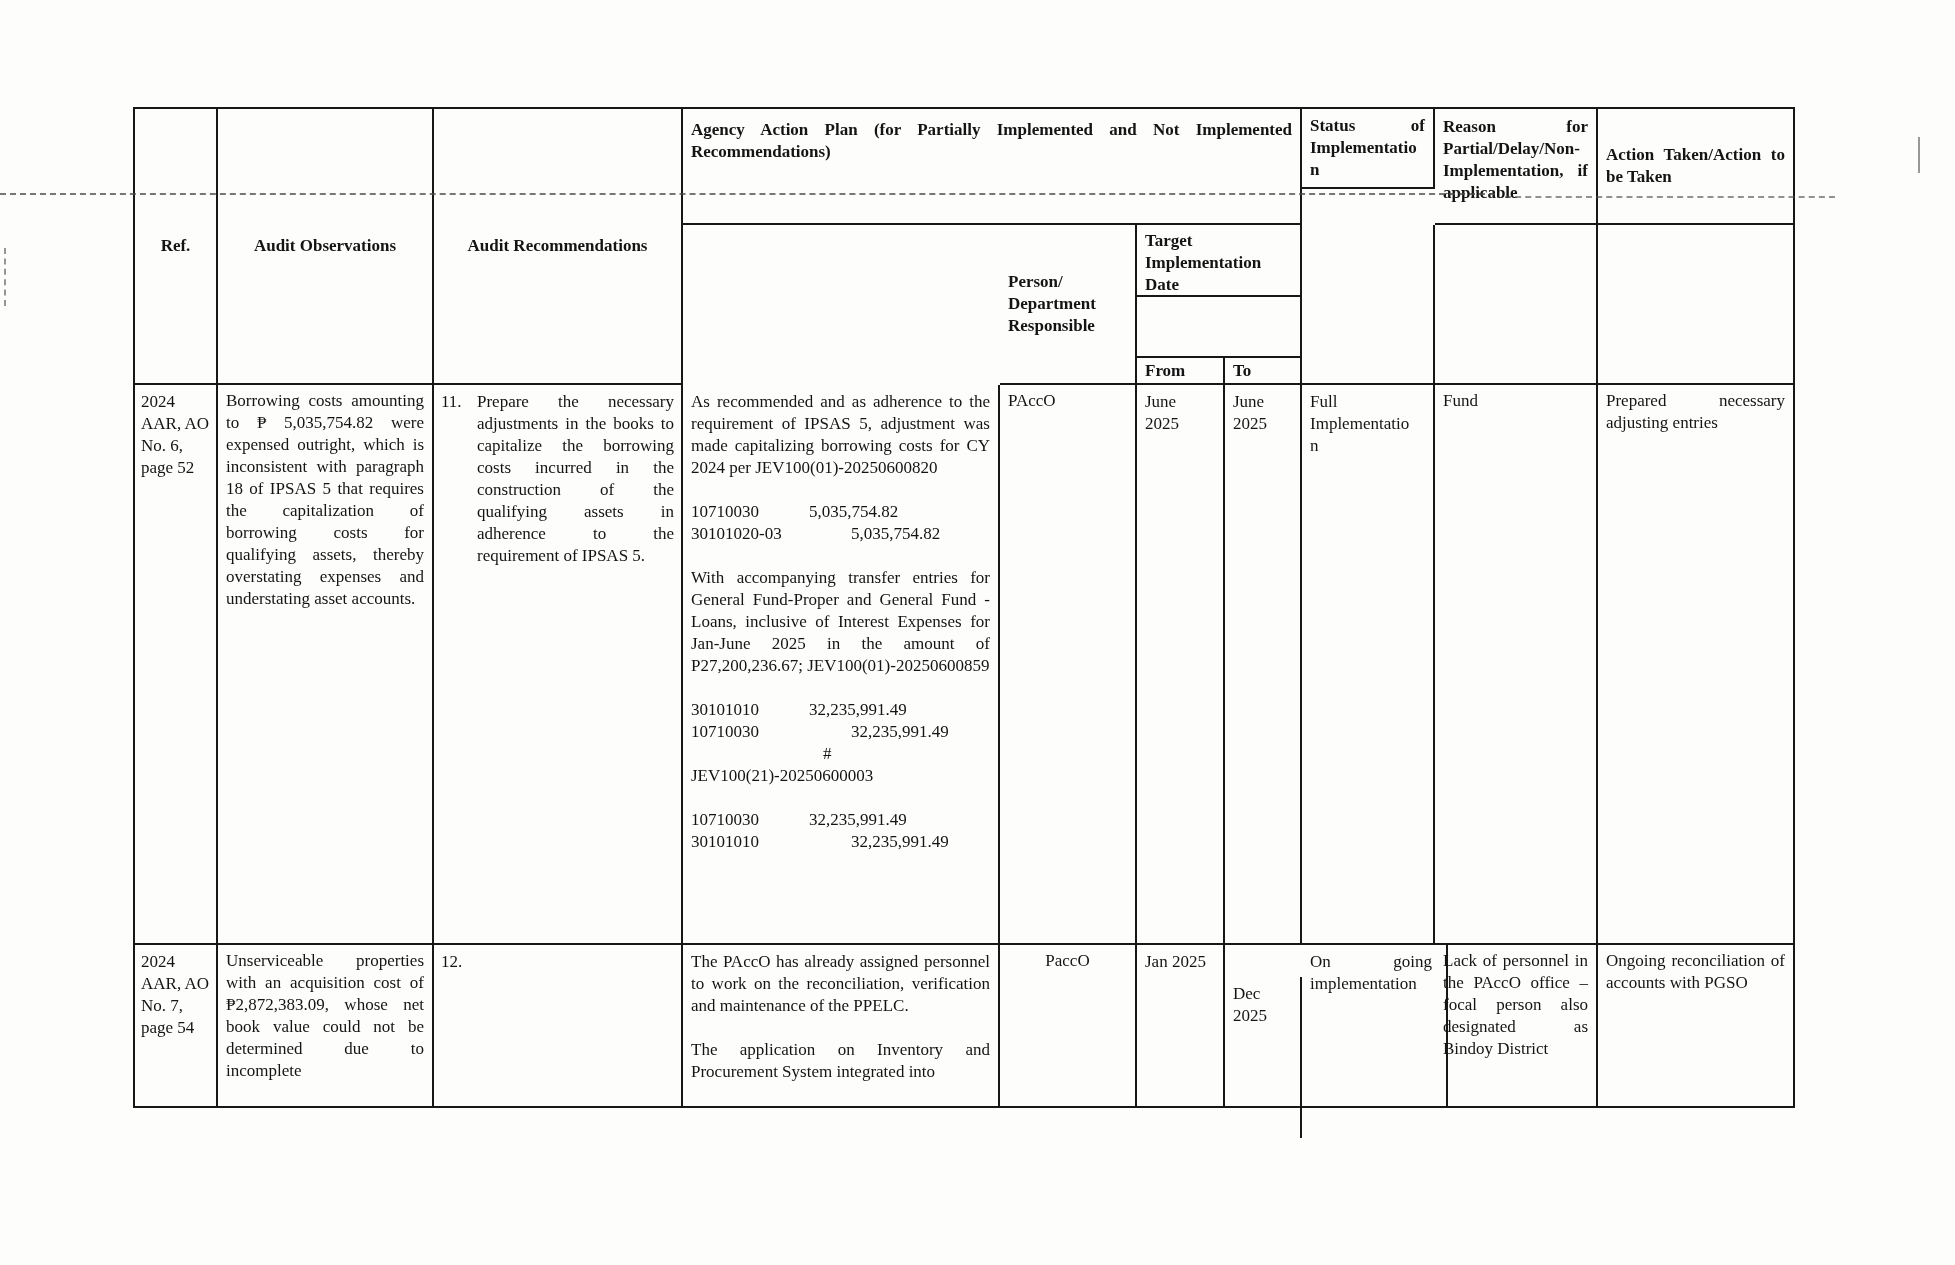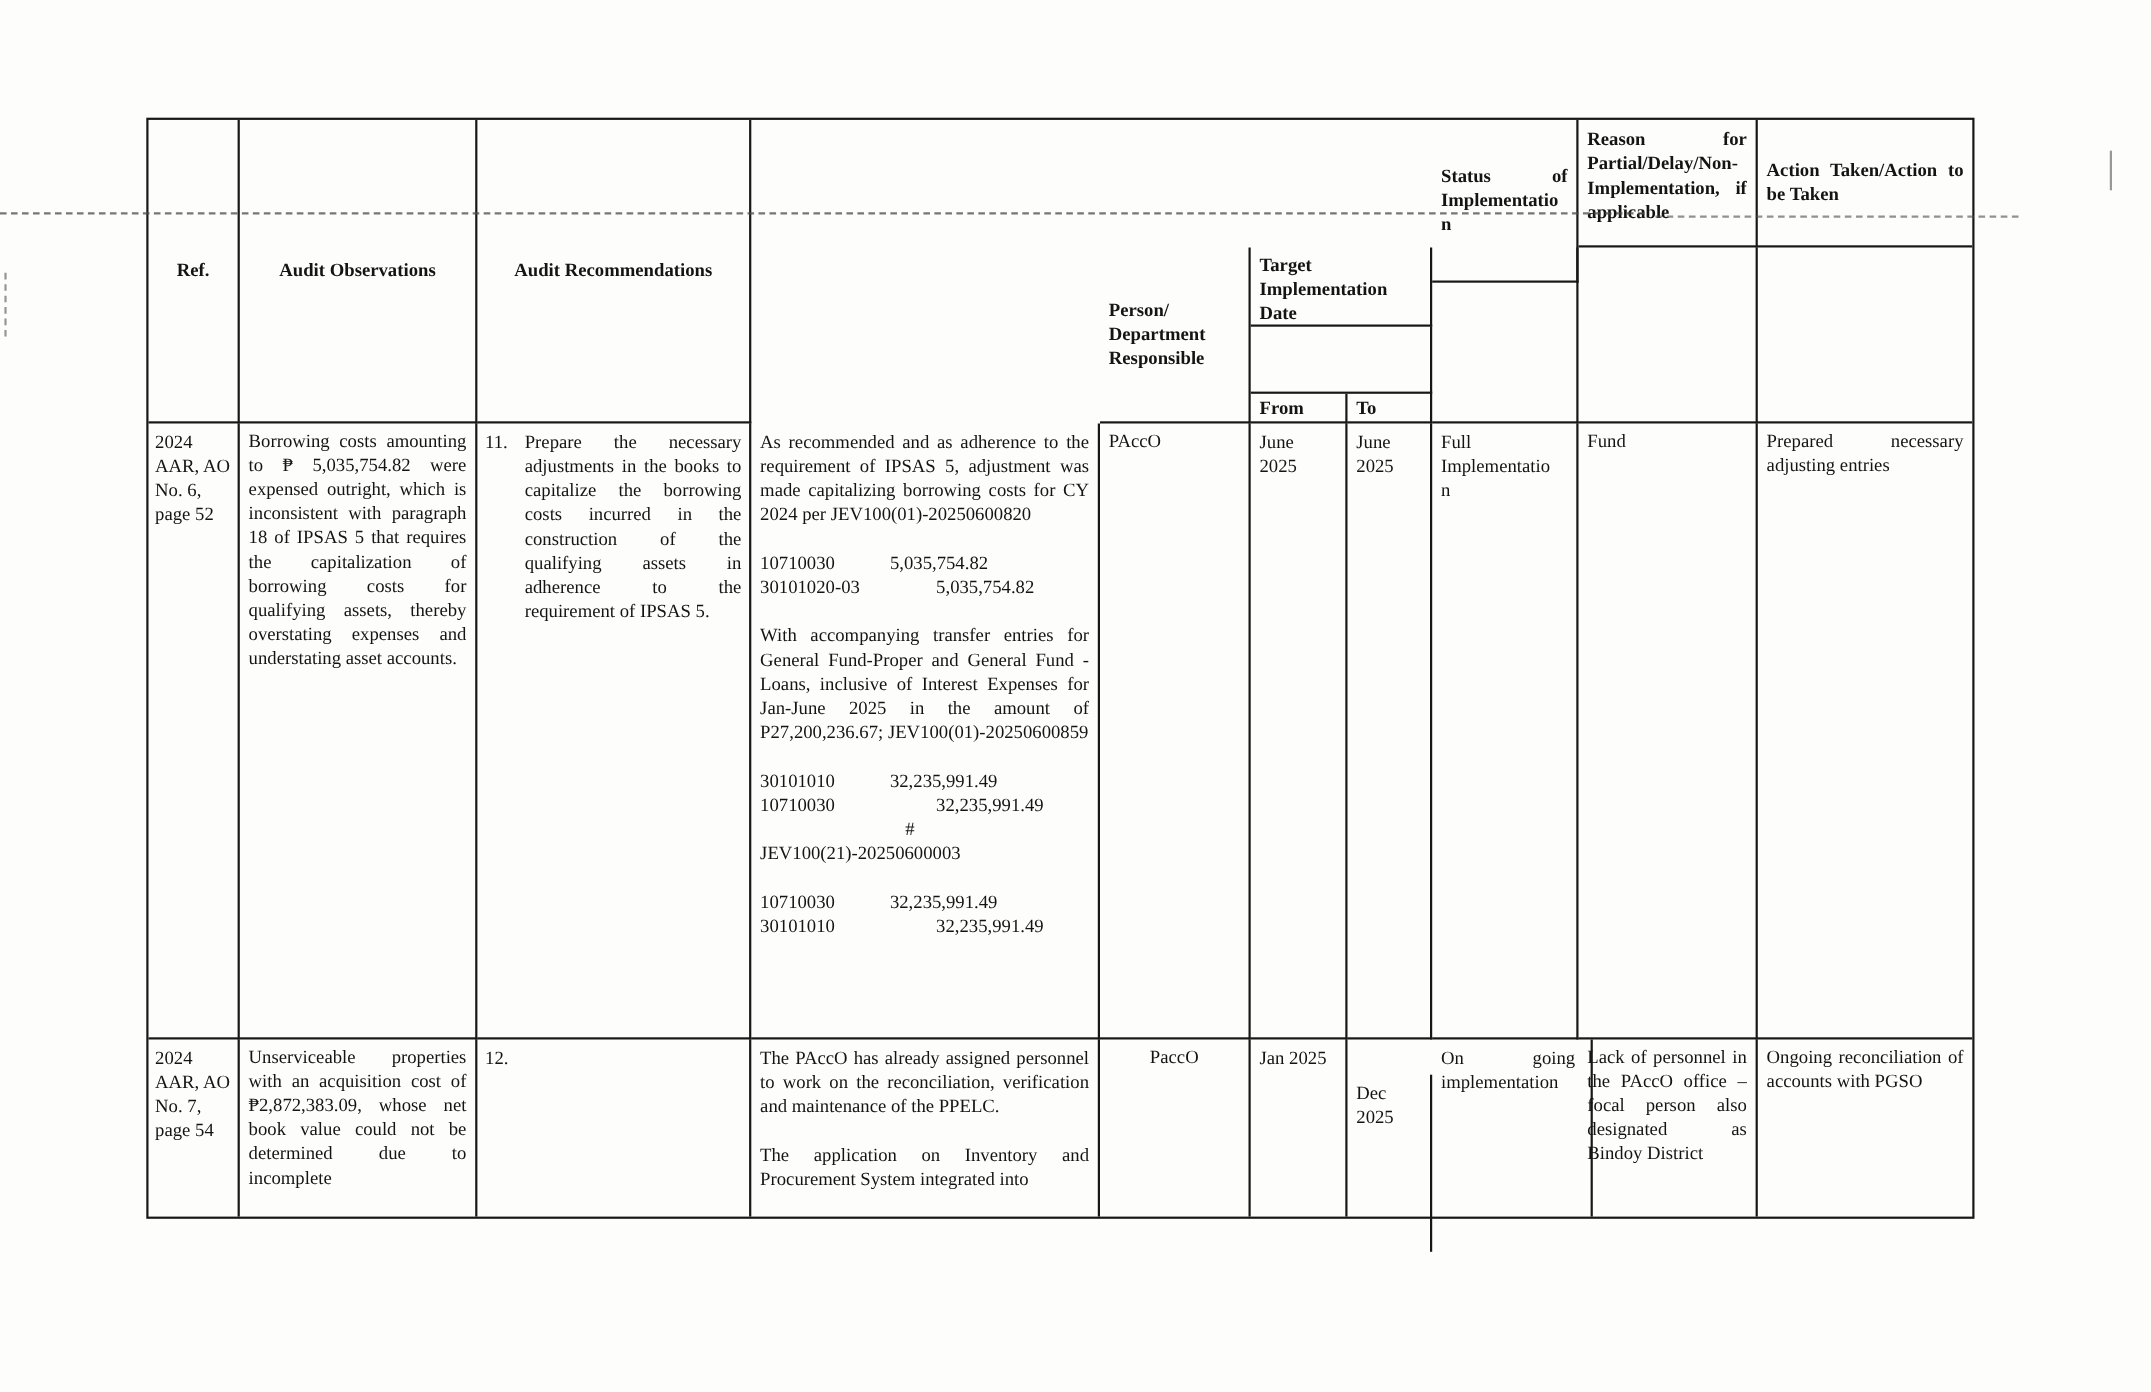--- a/index.html
+++ b/index.html
@@ -58,21 +58,24 @@
     <div class="c ctr-hv bold" style="left:0;top:0;width:83px;height:276px;">
       <div class="inner">Ref.</div>
     </div>
     <div class="c ctr-hv bold" style="left:83px;top:0;width:216px;height:276px;">
       <div class="inner">Audit Observations</div>
     </div>
     <div class="c ctr-hv bold" style="left:299px;top:0;width:249px;height:276px;">
       <div class="inner">Audit Recommendations</div>
     </div>
 
-    <div class="c ctr-v bold bw just" style="left:1167px;top:0;width:133px;height:148px;">
+    <div class="c bold just" style="left:548px;top:0;width:619px;height:116px;padding-top:10px;">
+      <span>Agency Action Plan (for Partially Implemented and Not Implemented Recommendations)</span>
+    </div>
+    <div class="c ctr-v bold bw just" style="left:1167px;top:0;width:133px;height:80px;">
       <div class="inner">Status of Implementation</div>
     </div>
     <div class="c bold bw just" style="left:1300px;top:0;width:163px;height:116px;padding-top:7px;">
       <span>Reason for Partial/Delay/Non-Implementation, if applicable</span>
     </div>
     <div class="c ctr-v bold bw just no-r" style="left:1463px;top:0;width:195px;height:116px;">
       <div class="inner">Action Taken/Action to be Taken</div>
     </div>
 
     <div class="c ctr-v bold" style="left:865px;top:116px;width:137px;height:160px;">

